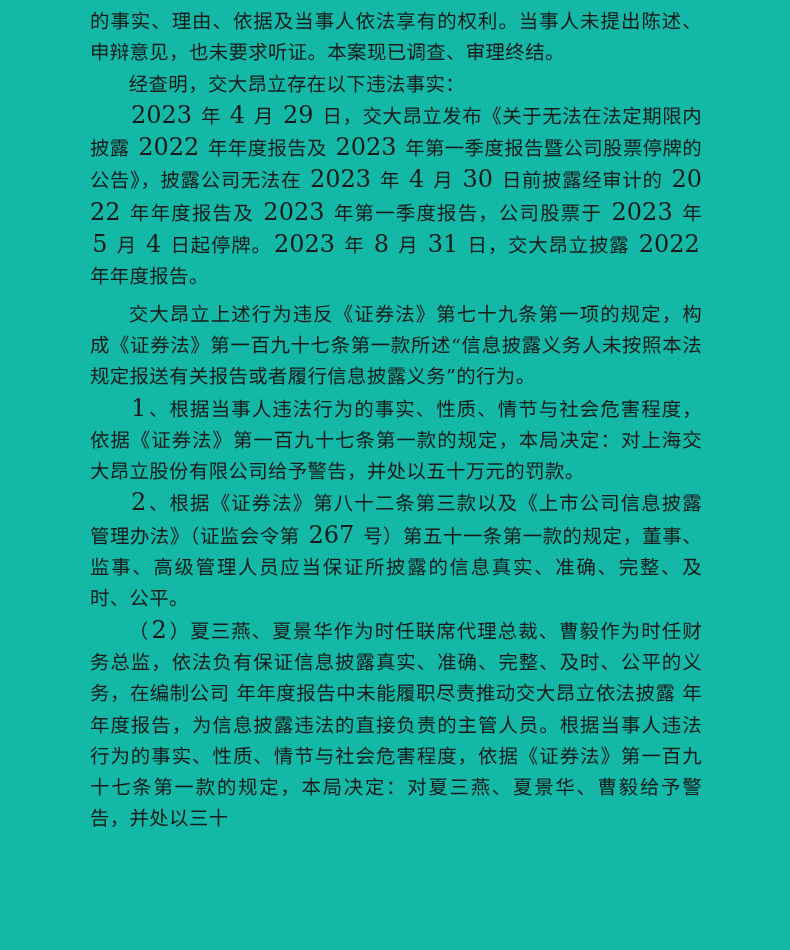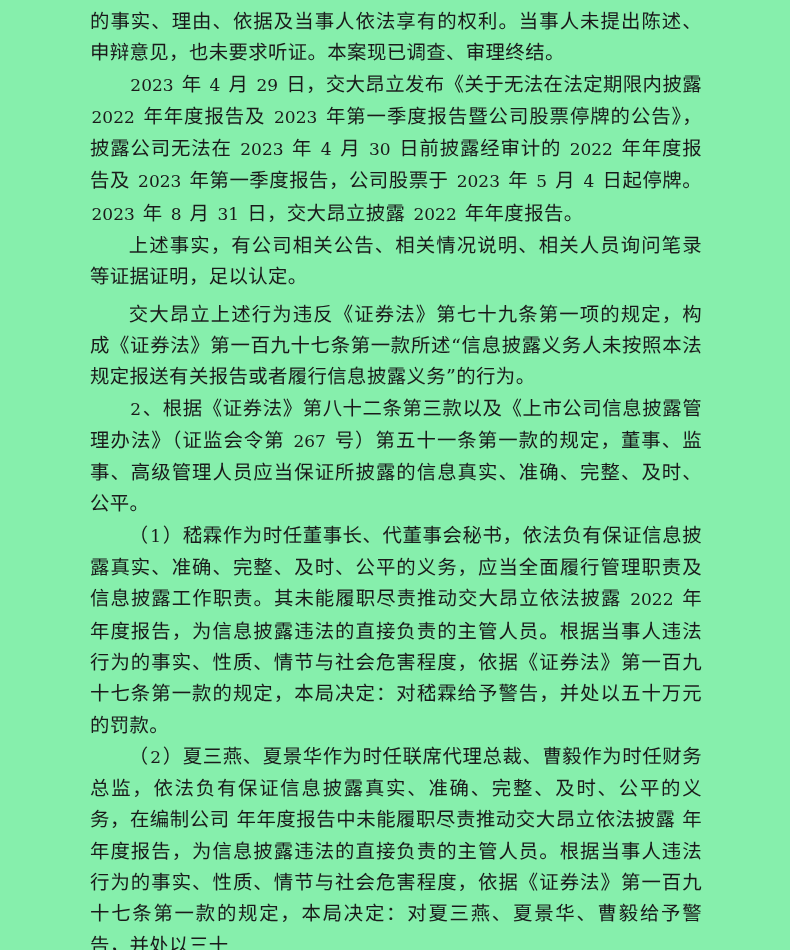--- a/index.html
+++ b/index.html
@@ -15,21 +15,21 @@
     font-family: "DejaVu Serif", "Liberation Serif", serif;
     color: #1a1a1a;
     -webkit-font-smoothing: antialiased;
   }
 
   .page {
     position: relative;
     width: 790px;
     height: 950px;
     box-sizing: border-box;
-    background: #86efac;
+    background: #14b8a6;
   }
 
   .doc-body {
     position: absolute;
     left: 90px;
     top: 6px;
     width: 612px;
   }
 
   
@@ -46,31 +46,31 @@
   }
 
   
   .para.indent {
     text-indent: 2em;
   }
 
   
   .num {
     font-family: "DejaVu Serif", "Liberation Serif", serif;
-    font-size: 17px;
+    font-size: 24px;
     letter-spacing: 0;
     padding: 0 0.09em;
   }
 </style>
 </head>
 <body>
 
 <div class="page">
   <div class="doc-body">
     <p class="para indent" style="text-indent:0">的事实、理由、依据及当事人依法享有的权利。当事人未提出陈述、申辩意见，也未要求听证。本案现已调查、审理终结。</p>
+    <p class="para indent" style="text-indent: 2em;">经查明，交大昂立存在以下违法事实：</p>
     <p class="para indent" style="text-indent: 2em;"><span class="num">2023</span> 年 <span class="num">4</span> 月 <span class="num">29</span> 日，交大昂立发布《关于无法在法定期限内披露 <span class="num">2022</span> 年年度报告及 <span class="num">2023</span> 年第一季度报告暨公司股票停牌的公告》，披露公司无法在 <span class="num">2023</span> 年 <span class="num">4</span> 月 <span class="num">30</span> 日前披露经审计的 <span class="num">2022</span> 年年度报告及 <span class="num">2023</span> 年第一季度报告，公司股票于 <span class="num">2023</span> 年 <span class="num">5</span> 月 <span class="num">4</span> 日起停牌。<span class="num">2023</span> 年 <span class="num">8</span> 月 <span class="num">31</span> 日，交大昂立披露 <span class="num">2022</span> 年年度报告。</p>
-    <p class="para indent" style="text-indent: 2em;">上述事实，有公司相关公告、相关情况说明、相关人员询问笔录等证据证明，足以认定。</p>
     <p class="para indent" style="text-indent: 2em; margin-top: 6px;">交大昂立上述行为违反《证券法》第七十九条第一项的规定，构成《证券法》第一百九十七条第一款所述“信息披露义务人未按照本法规定报送有关报告或者履行信息披露义务”的行为。</p>
+    <p class="para indent" style="text-indent: 2em;"><span class="num">1</span>、根据当事人违法行为的事实、性质、情节与社会危害程度，依据《证券法》第一百九十七条第一款的规定，本局决定：对上海交大昂立股份有限公司给予警告，并处以五十万元的罚款。</p>
     <p class="para indent" style="text-indent: 2em;"><span class="num">2</span>、根据《证券法》第八十二条第三款以及《上市公司信息披露管理办法》（证监会令第 <span class="num">267</span> 号）第五十一条第一款的规定，董事、监事、高级管理人员应当保证所披露的信息真实、准确、完整、及时、公平。</p>
-    <p class="para indent" style="text-indent: 2em;">（<span class="num">1</span>）嵇霖作为时任董事长、代董事会秘书，依法负有保证信息披露真实、准确、完整、及时、公平的义务，应当全面履行管理职责及信息披露工作职责。其未能履职尽责推动交大昂立依法披露 <span class="num">2022</span> 年年度报告，为信息披露违法的直接负责的主管人员。根据当事人违法行为的事实、性质、情节与社会危害程度，依据《证券法》第一百九十七条第一款的规定，本局决定：对嵇霖给予警告，并处以五十万元的罚款。</p>
     <p class="para indent" style="text-indent: 2em;">（<span class="num">2</span>）夏三燕、夏景华作为时任联席代理总裁、曹毅作为时任财务总监，依法负有保证信息披露真实、准确、完整、及时、公平的义务，在编制公司  年年度报告中未能履职尽责推动交大昂立依法披露  年年度报告，为信息披露违法的直接负责的主管人员。根据当事人违法行为的事实、性质、情节与社会危害程度，依据《证券法》第一百九十七条第一款的规定，本局决定：对夏三燕、夏景华、曹毅给予警告，并处以三十</p>
   </div>
 </div>
 
 </body></html>

